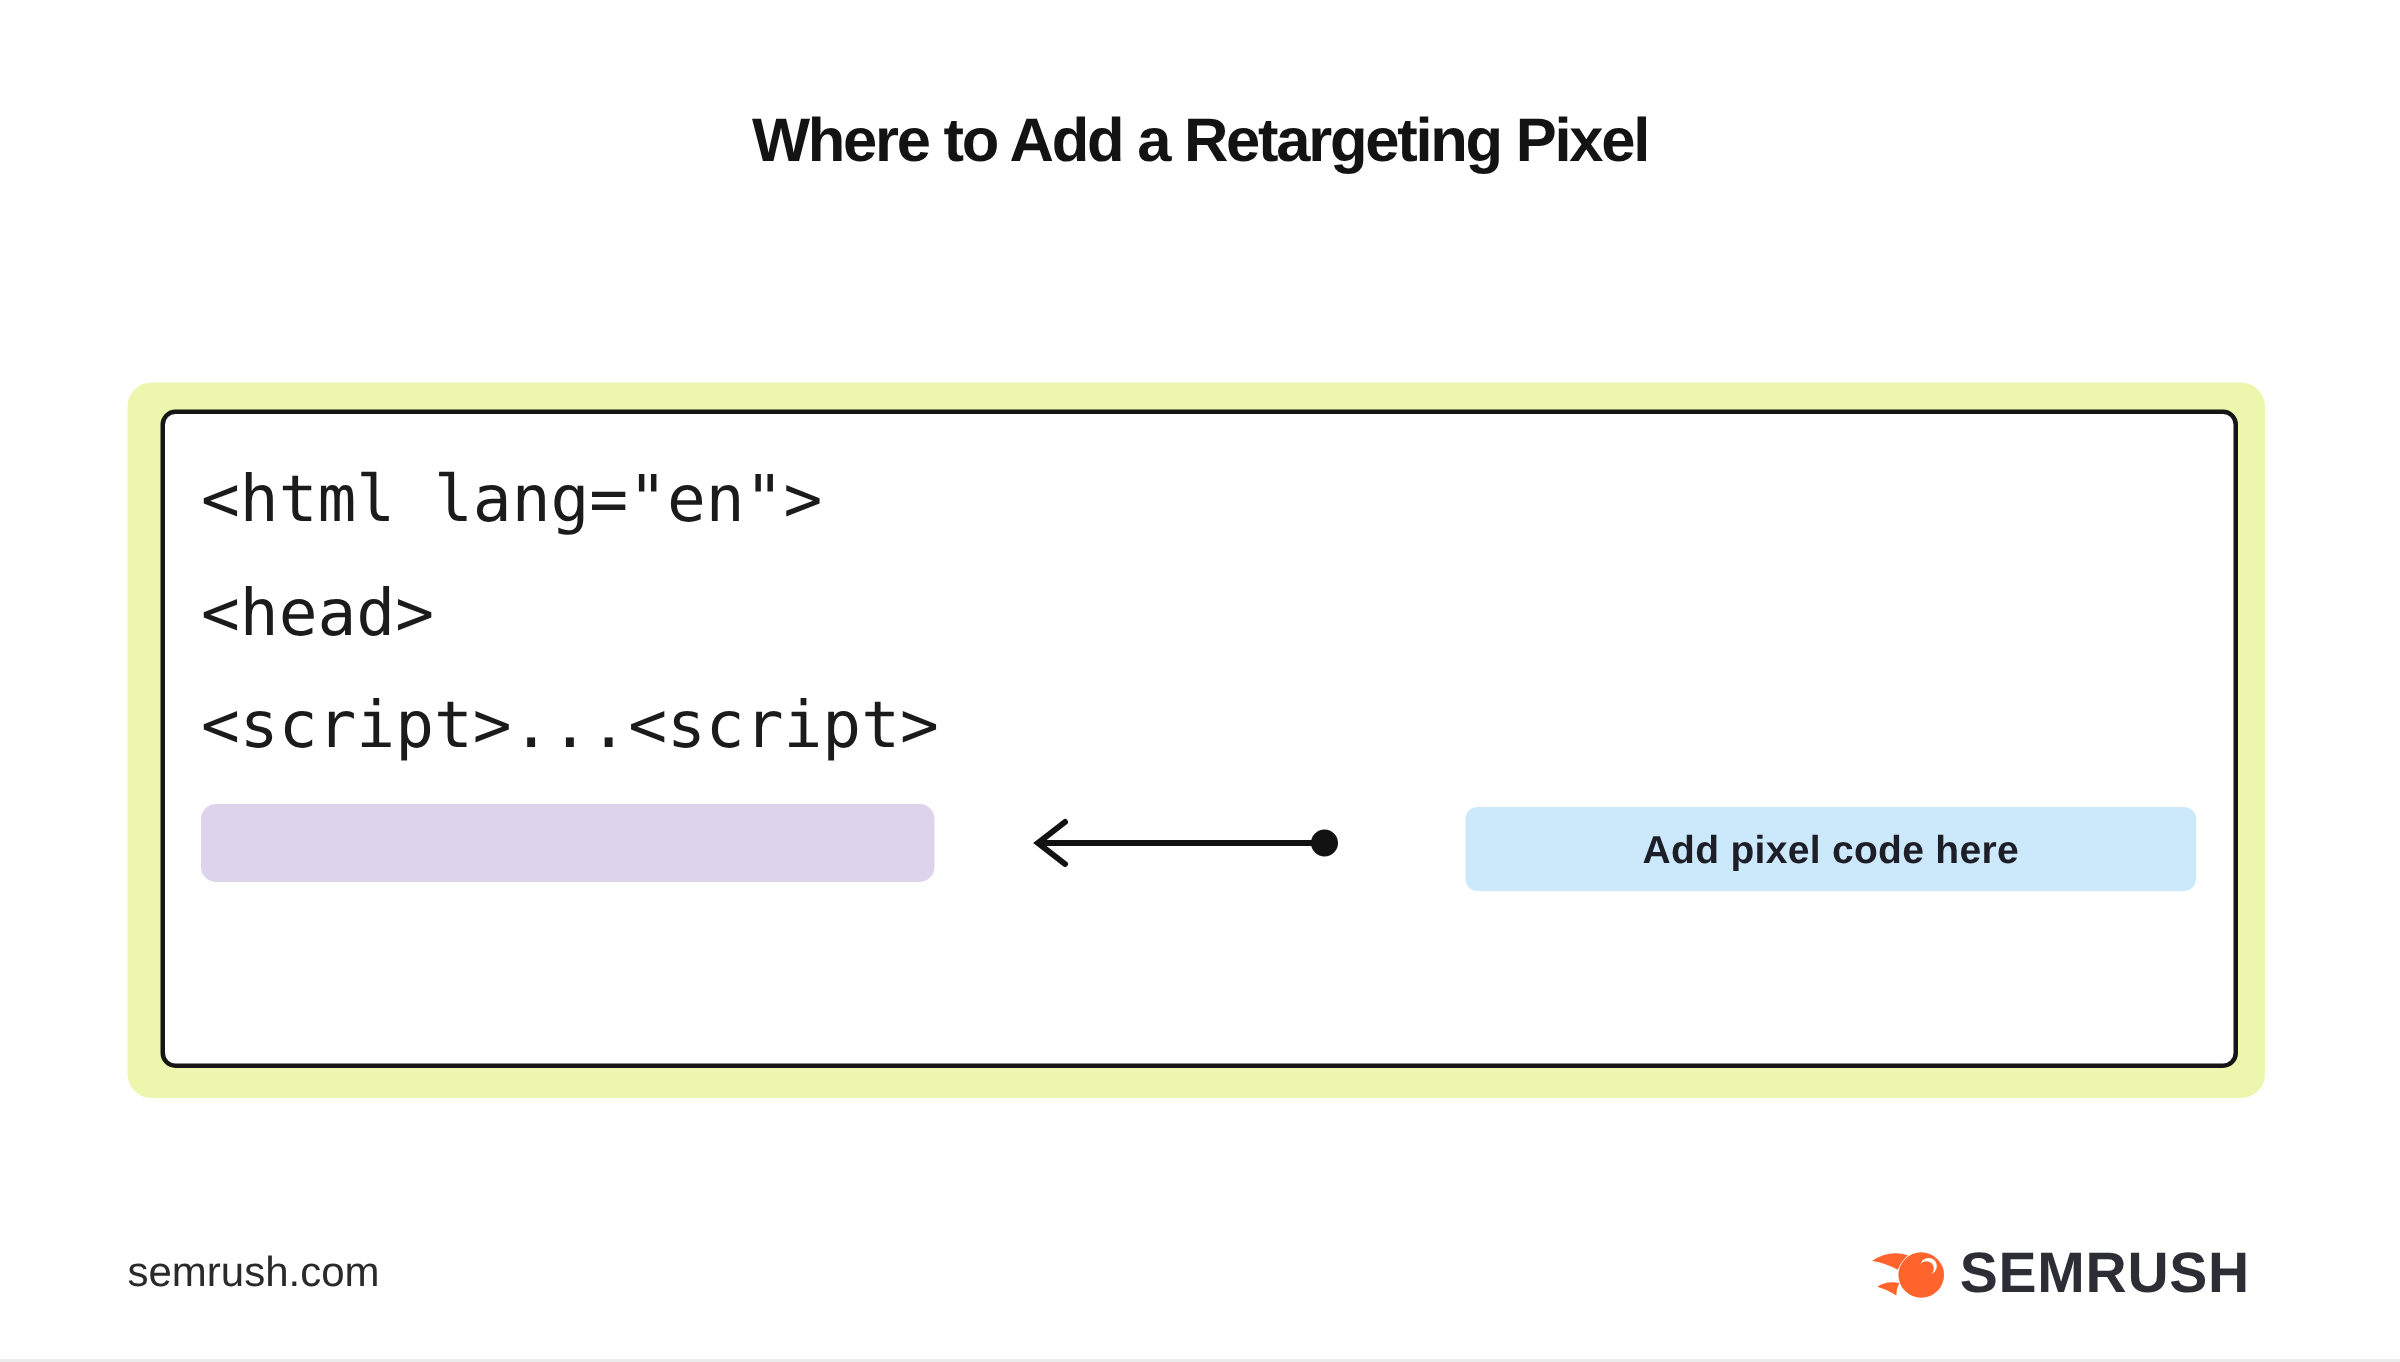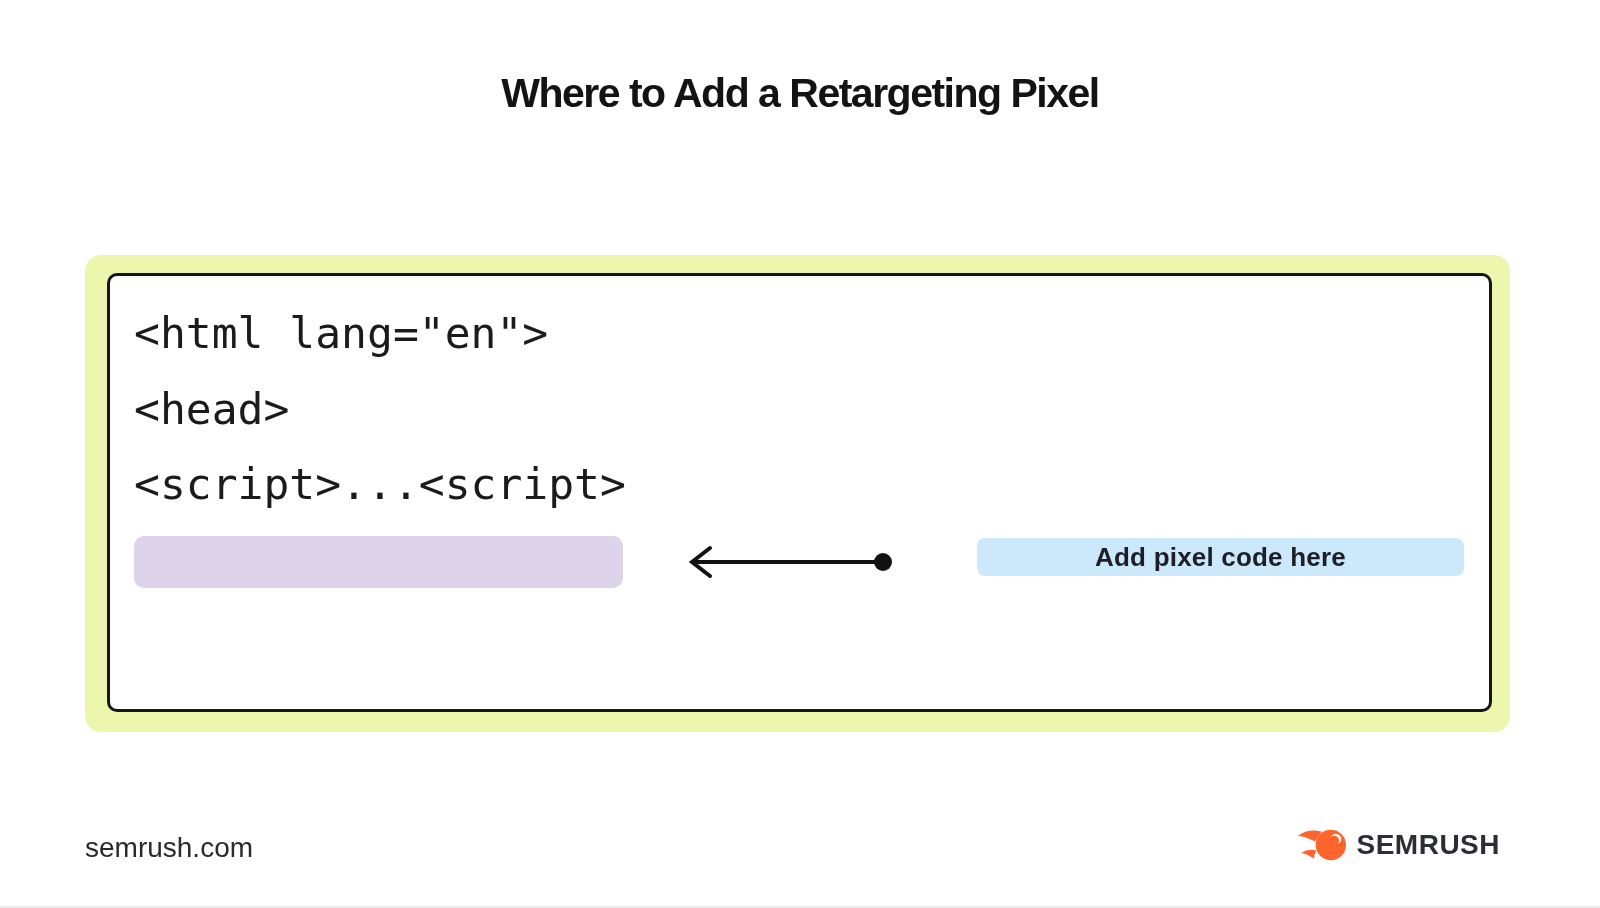--- a/index.html
+++ b/index.html
@@ -75,21 +75,21 @@
     left: 573px;
     top: 268px;
     width: 212px;
     height: 36px;
   }
   .callout {
     position: absolute;
     left: 867px;
     top: 262px;
     width: 487px;
-    height: 38px;
+    height: 56px;
     background: var(--callout_blue, #cbe9fb);
     border-radius: 8px;
     display: flex;
     align-items: center;
     justify-content: center;
     font-size: 26px;
     font-weight: 700;
     letter-spacing: 0.2px;
     color: #1d1e28;
   }
@@ -102,21 +102,21 @@
   }
   .brand-logo {
     position: absolute;
     right: 100px;
     top: 828px;
     display: flex;
     align-items: center;
     gap: 9px;
   }
   .brand-wordmark {
-    font-size: 28px;
+    font-size: 38px;
     font-weight: 800;
     letter-spacing: 0.5px;
     color: #2d2e35;
   }
 </style>
 </head>
 <body>
 
 <div class="canvas">
 

